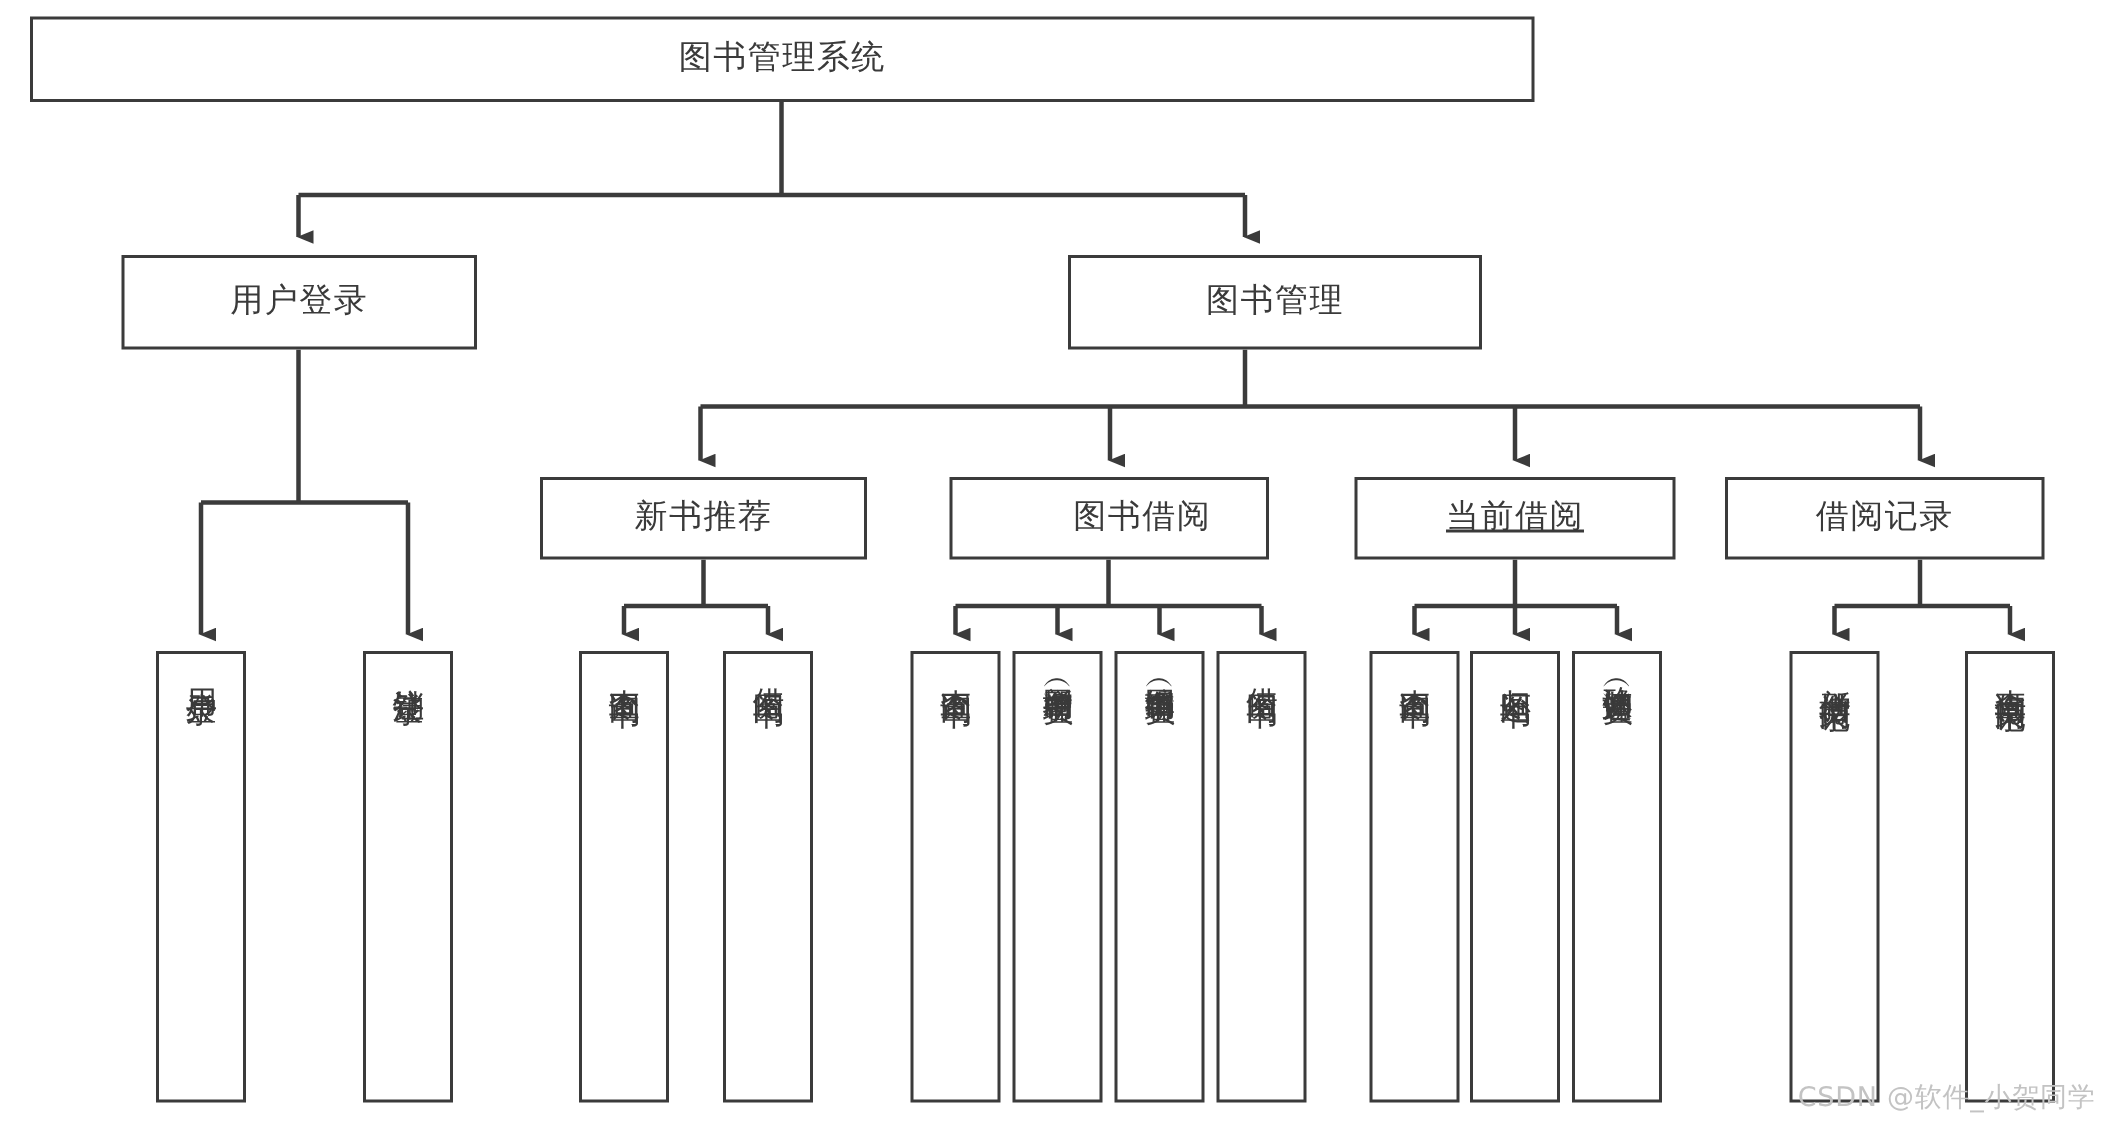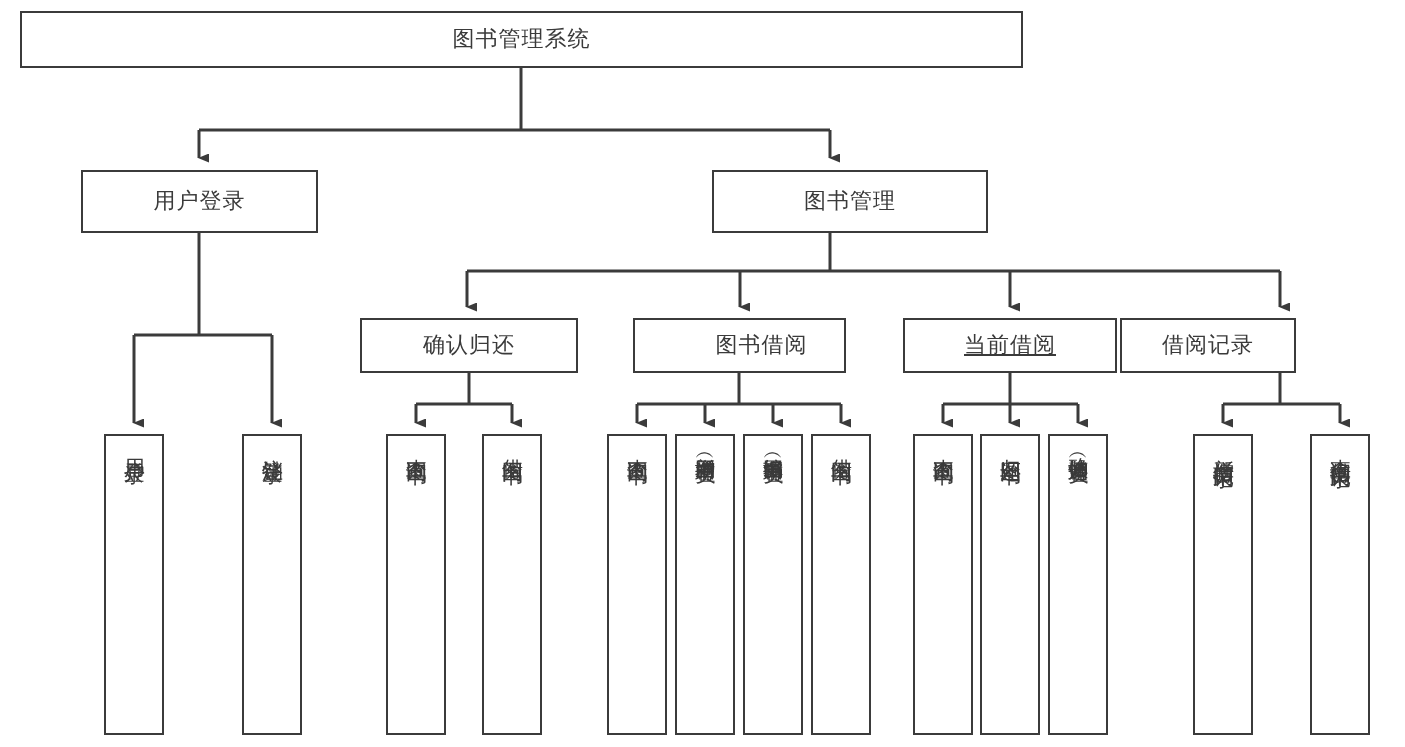--- a/index.html
+++ b/index.html
@@ -135,29 +135,29 @@
   </div>
 
   <div class="node horizontal" style="left:81px; top:170px; width:237px; height:63px;">
     <span class="node-label">用户登录</span>
   </div>
   <div class="node horizontal" style="left:712px; top:170px; width:276px; height:63px;">
     <span class="node-label">图书管理</span>
   </div>
 
   <div class="node horizontal" style="left:360px; top:318px; width:218px; height:55px;">
-    <span class="node-label">确认归还</span>
+    <span class="node-label">新书推荐</span>
   </div>
   <div class="node horizontal" style="left:633px; top:318px; width:213px; height:55px;padding-left:44px;">
     <span class="node-label">图书借阅</span>
   </div>
   <div class="node horizontal" style="left:903px; top:318px; width:214px; height:55px;text-decoration:underline;">
     <span class="node-label">当前借阅</span>
   </div>
-  <div class="node horizontal" style="left:1120px; top:318px; width:176px; height:55px;">
+  <div class="node horizontal" style="left:1150px; top:318px; width:213px; height:55px;">
     <span class="node-label">借阅记录</span>
   </div>
 
   <div class="node vertical" style="left:104px; top:434px; width:60px; height:301px;">
     <span class="node-label">用户登录</span>
   </div>
   <div class="node vertical" style="left:242px; top:434px; width:60px; height:301px;">
     <span class="node-label">注销登录</span>
   </div>
 
@@ -191,13 +191,14 @@
     <span class="node-label">确认归还（管理员）</span>
   </div>
 
   <div class="node vertical" style="left:1193px; top:434px; width:60px; height:301px;">
     <span class="node-label">新增借阅记录</span>
   </div>
   <div class="node vertical" style="left:1310px; top:434px; width:60px; height:301px;">
     <span class="node-label">查询借阅记录</span>
   </div>
 
+  <div class="watermark">CSDN @软件_小贺同学</div>
 </div>
 
 </body></html>

